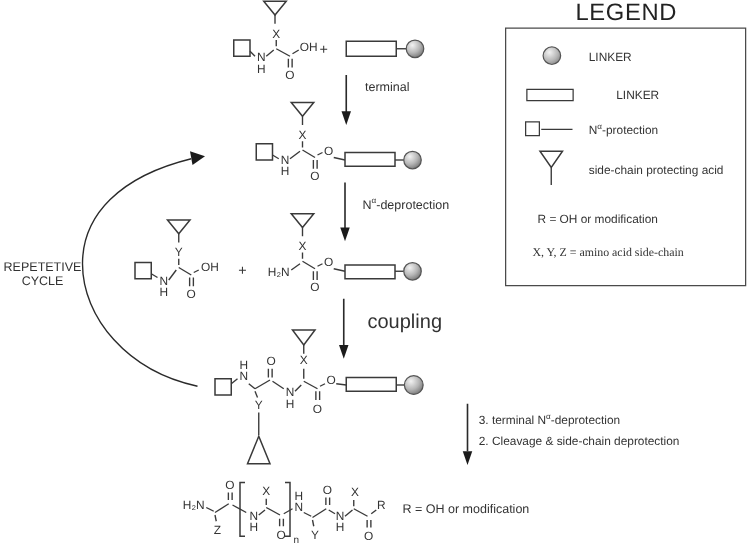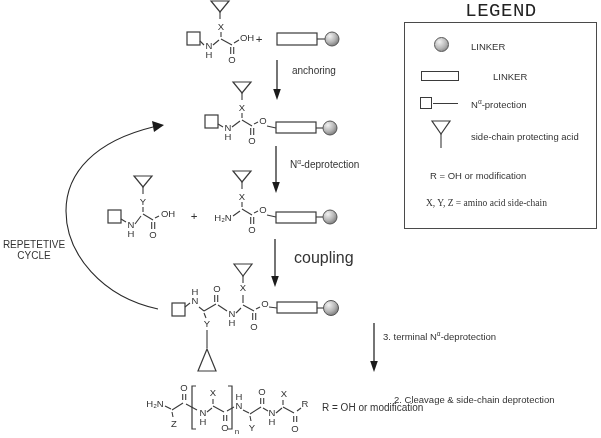--- a/index.html
+++ b/index.html
@@ -2,31 +2,31 @@
 <html><head>
 <meta charset="utf-8">
 <style>
   html,body{margin:0;padding:0;background:#fff;}
   .stage{position:relative;width:601px;height:438px;background:#fff;overflow:hidden;
          font-family:"Liberation Sans",sans-serif;color:#333;}
   .stage svg{position:absolute;left:0;top:0;}
   .lbl{position:absolute;font-size:9.5px;color:#333;white-space:nowrap;line-height:11px;}
   .lbl sup{font-size:6.5px;vertical-align:super;line-height:0;}
   .legend-title{position:absolute;left:404px;top:0px;width:194px;text-align:center;
-                font-size:19px;color:#222;letter-spacing:0.5px;font-family:Liberation Mono, monospace;}
+                font-size:19px;color:#222;letter-spacing:0.5px;}
   .legend-box{position:absolute;left:404px;top:22px;width:191px;height:205px;
               border:1.5px solid #4a4a4a;background:#fff;}
   .resin-ball{position:absolute;width:15px;height:15px;border-radius:50%;
               border:1px solid #555;box-sizing:border-box;
               background:radial-gradient(circle at 35% 30%, #f2f2f2 0%, #b5b5b5 55%, #6e6e6e 100%);}
   .linker-box{position:absolute;width:38px;height:10px;border:1.2px solid #3a3a3a;background:#fff;box-sizing:border-box;}
   .square-box{position:absolute;width:12px;height:12px;border:1.2px solid #3a3a3a;background:#fff;box-sizing:border-box;}
   .hline{position:absolute;height:0;border-top:1.1px solid #3a3a3a;}
   .cycle-lbl{position:absolute;left:0px;top:209px;width:68px;text-align:center;
-             font-size:10px;line-height:11px;color:#333;margin-top:30px;}
+             font-size:10px;line-height:11px;color:#333;}
   .atom{font-family:"Liberation Sans",sans-serif;font-size:9.5px;fill:#333;text-anchor:middle;}
   .plus{font-size:11.5px;}
   .sub-n{font-size:8px;}
   .bond{stroke:#3a3a3a;stroke-width:1.1;fill:none;}
   .shape{fill:#fff;stroke:#3a3a3a;stroke-width:1.2;}
   .arrowline{stroke:#2a2a2a;stroke-width:1.3;fill:none;}
   .arrowhead{fill:#1b1b1b;stroke:none;}
   .cyclearc{stroke:#2a2a2a;stroke-width:1.1;fill:none;}
   .bracket{stroke:#3a3a3a;stroke-width:1.2;fill:none;}
   .resin-fill{fill:url(#resinGrad);stroke:#555;stroke-width:1;}
@@ -226,29 +226,29 @@
       <text class="atom" x="284" y="397">X</text>
       <line class="bond" x1="283" y1="407" x2="294" y2="413"></line>
       <line class="bond" x1="293.7" y1="416" x2="293.7" y2="422"></line>
       <line class="bond" x1="296.7" y1="416" x2="296.7" y2="422"></line>
       <text class="atom" x="295" y="432">O</text>
       <line class="bond" x1="297" y1="411" x2="301" y2="408"></line>
       <text class="atom" x="305" y="407">R</text>
     </g>
   </svg>
 
-  <span class="lbl" style="left:292px;top:65px;font-size:10px;">anchoring</span>
+  <span class="lbl" style="left:292px;top:65px;font-size:10px;">terminal</span>
 
   <span class="lbl" style="left:290px;top:159px;font-size:10px;"><span>N</span><sup>α</sup><span>-deprotection</span></span>
 
   <span class="lbl" style="left:294px;top:252px;font-size:16px;">coupling</span>
 
   <span class="lbl" style="left:383px;top:331px;"><span>3. terminal N</span><sup>α</sup><span>-deprotection</span></span>
 
-  <span class="lbl" style="left:394px;top:348px;margin-top:46px;">2. Cleavage &amp; side-chain deprotection</span>
+  <span class="lbl" style="left:383px;top:348px;">2. Cleavage &amp; side-chain deprotection</span>
 
   <div class="cycle-lbl">
     <div>REPETETIVE</div>
     <div>CYCLE</div>
   </div>
 
   <span class="lbl" style="left:322px;top:402px;font-size:10px;">R = OH or modification</span>
 
   <div class="legend-title">LEGEND</div>
   <div class="legend-box"></div>

